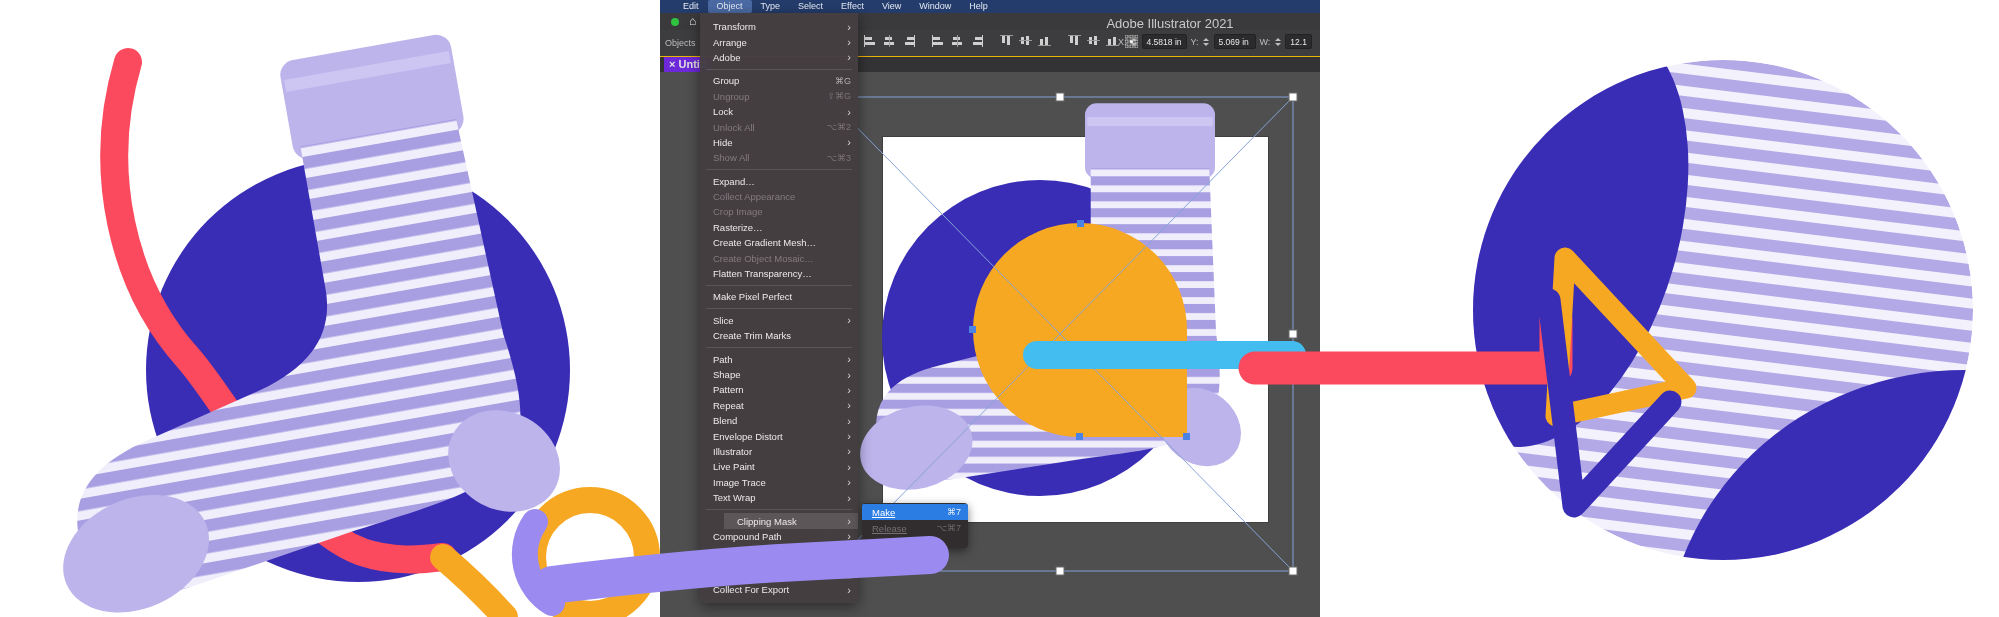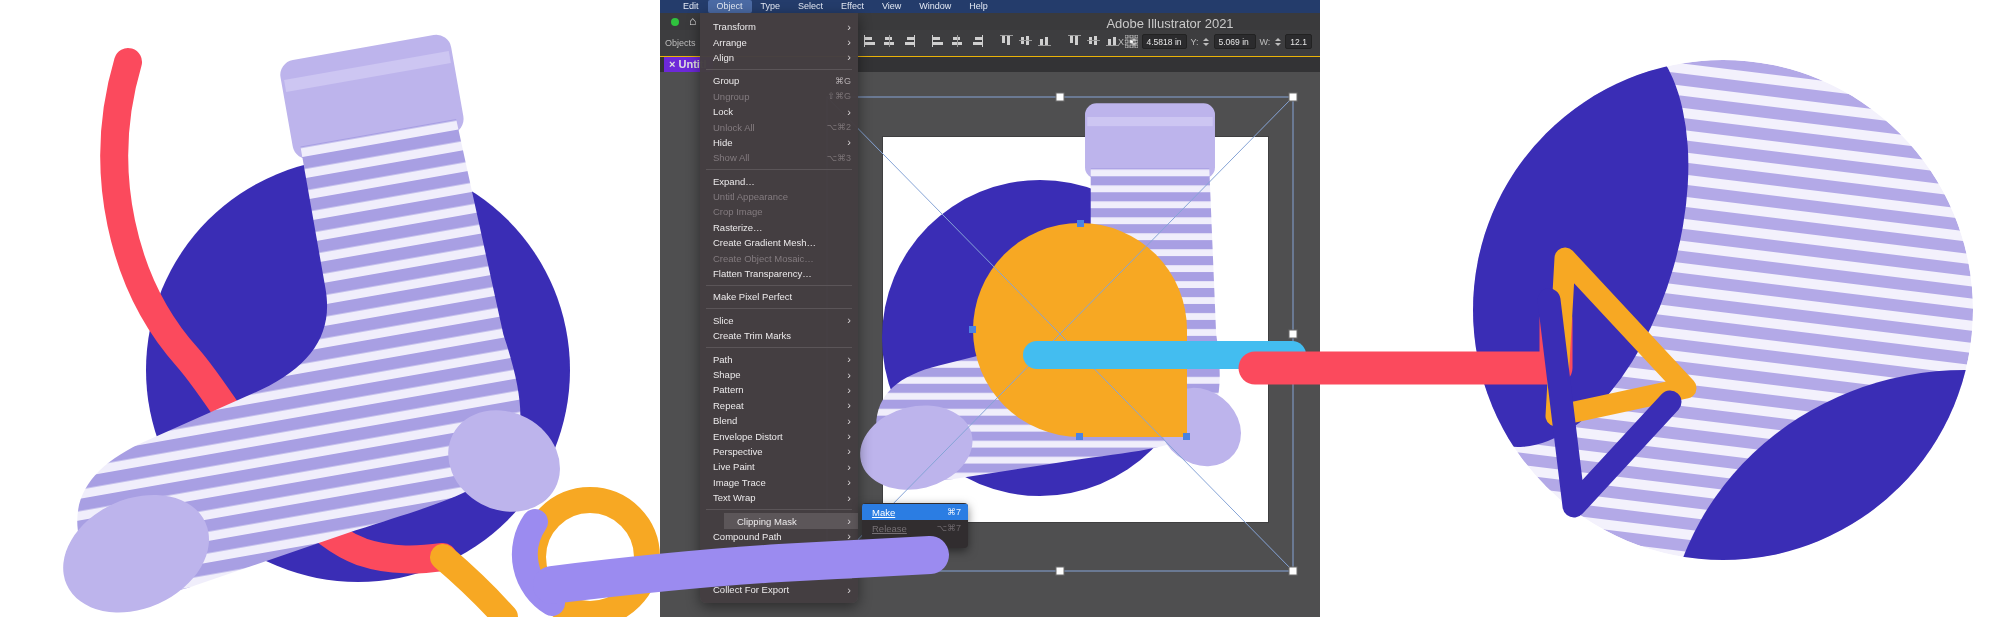--- a/index.html
+++ b/index.html
@@ -281,21 +281,21 @@
   <div id="object-menu" class="abs">
       <div class="mi">
         <div class="lbl">Transform</div>
         <div class="arr">›</div>
       </div>
       <div class="mi">
         <div class="lbl">Arrange</div>
         <div class="arr">›</div>
       </div>
       <div class="mi">
-        <div class="lbl">Align</div>
+        <div class="lbl">Adobe</div>
         <div class="arr">›</div>
       </div>
       <div class="menu-sep"></div>
       <div class="mi">
         <div class="lbl">Group</div>
         <div class="sc">⌘G</div>
       </div>
       <div class="mi disabled">
         <div class="lbl">Ungroup</div>
         <div class="sc">⇧⌘G</div>
@@ -314,21 +314,21 @@
       </div>
       <div class="mi disabled">
         <div class="lbl">Show All</div>
         <div class="sc">⌥⌘3</div>
       </div>
       <div class="menu-sep"></div>
       <div class="mi">
         <div class="lbl">Expand…</div>
       </div>
       <div class="mi disabled">
-        <div class="lbl">Untitl Appearance</div>
+        <div class="lbl">Collect Appearance</div>
       </div>
       <div class="mi disabled">
         <div class="lbl">Crop Image</div>
       </div>
       <div class="mi">
         <div class="lbl">Rasterize…</div>
       </div>
       <div class="mi">
         <div class="lbl">Create Gradient Mesh…</div>
       </div>
@@ -369,21 +369,21 @@
       </div>
       <div class="mi">
         <div class="lbl">Blend</div>
         <div class="arr">›</div>
       </div>
       <div class="mi">
         <div class="lbl">Envelope Distort</div>
         <div class="arr">›</div>
       </div>
       <div class="mi">
-        <div class="lbl">Perspective</div>
+        <div class="lbl">Illustrator</div>
         <div class="arr">›</div>
       </div>
       <div class="mi">
         <div class="lbl">Live Paint</div>
         <div class="arr">›</div>
       </div>
       <div class="mi">
         <div class="lbl">Image Trace</div>
         <div class="arr">›</div>
       </div>

